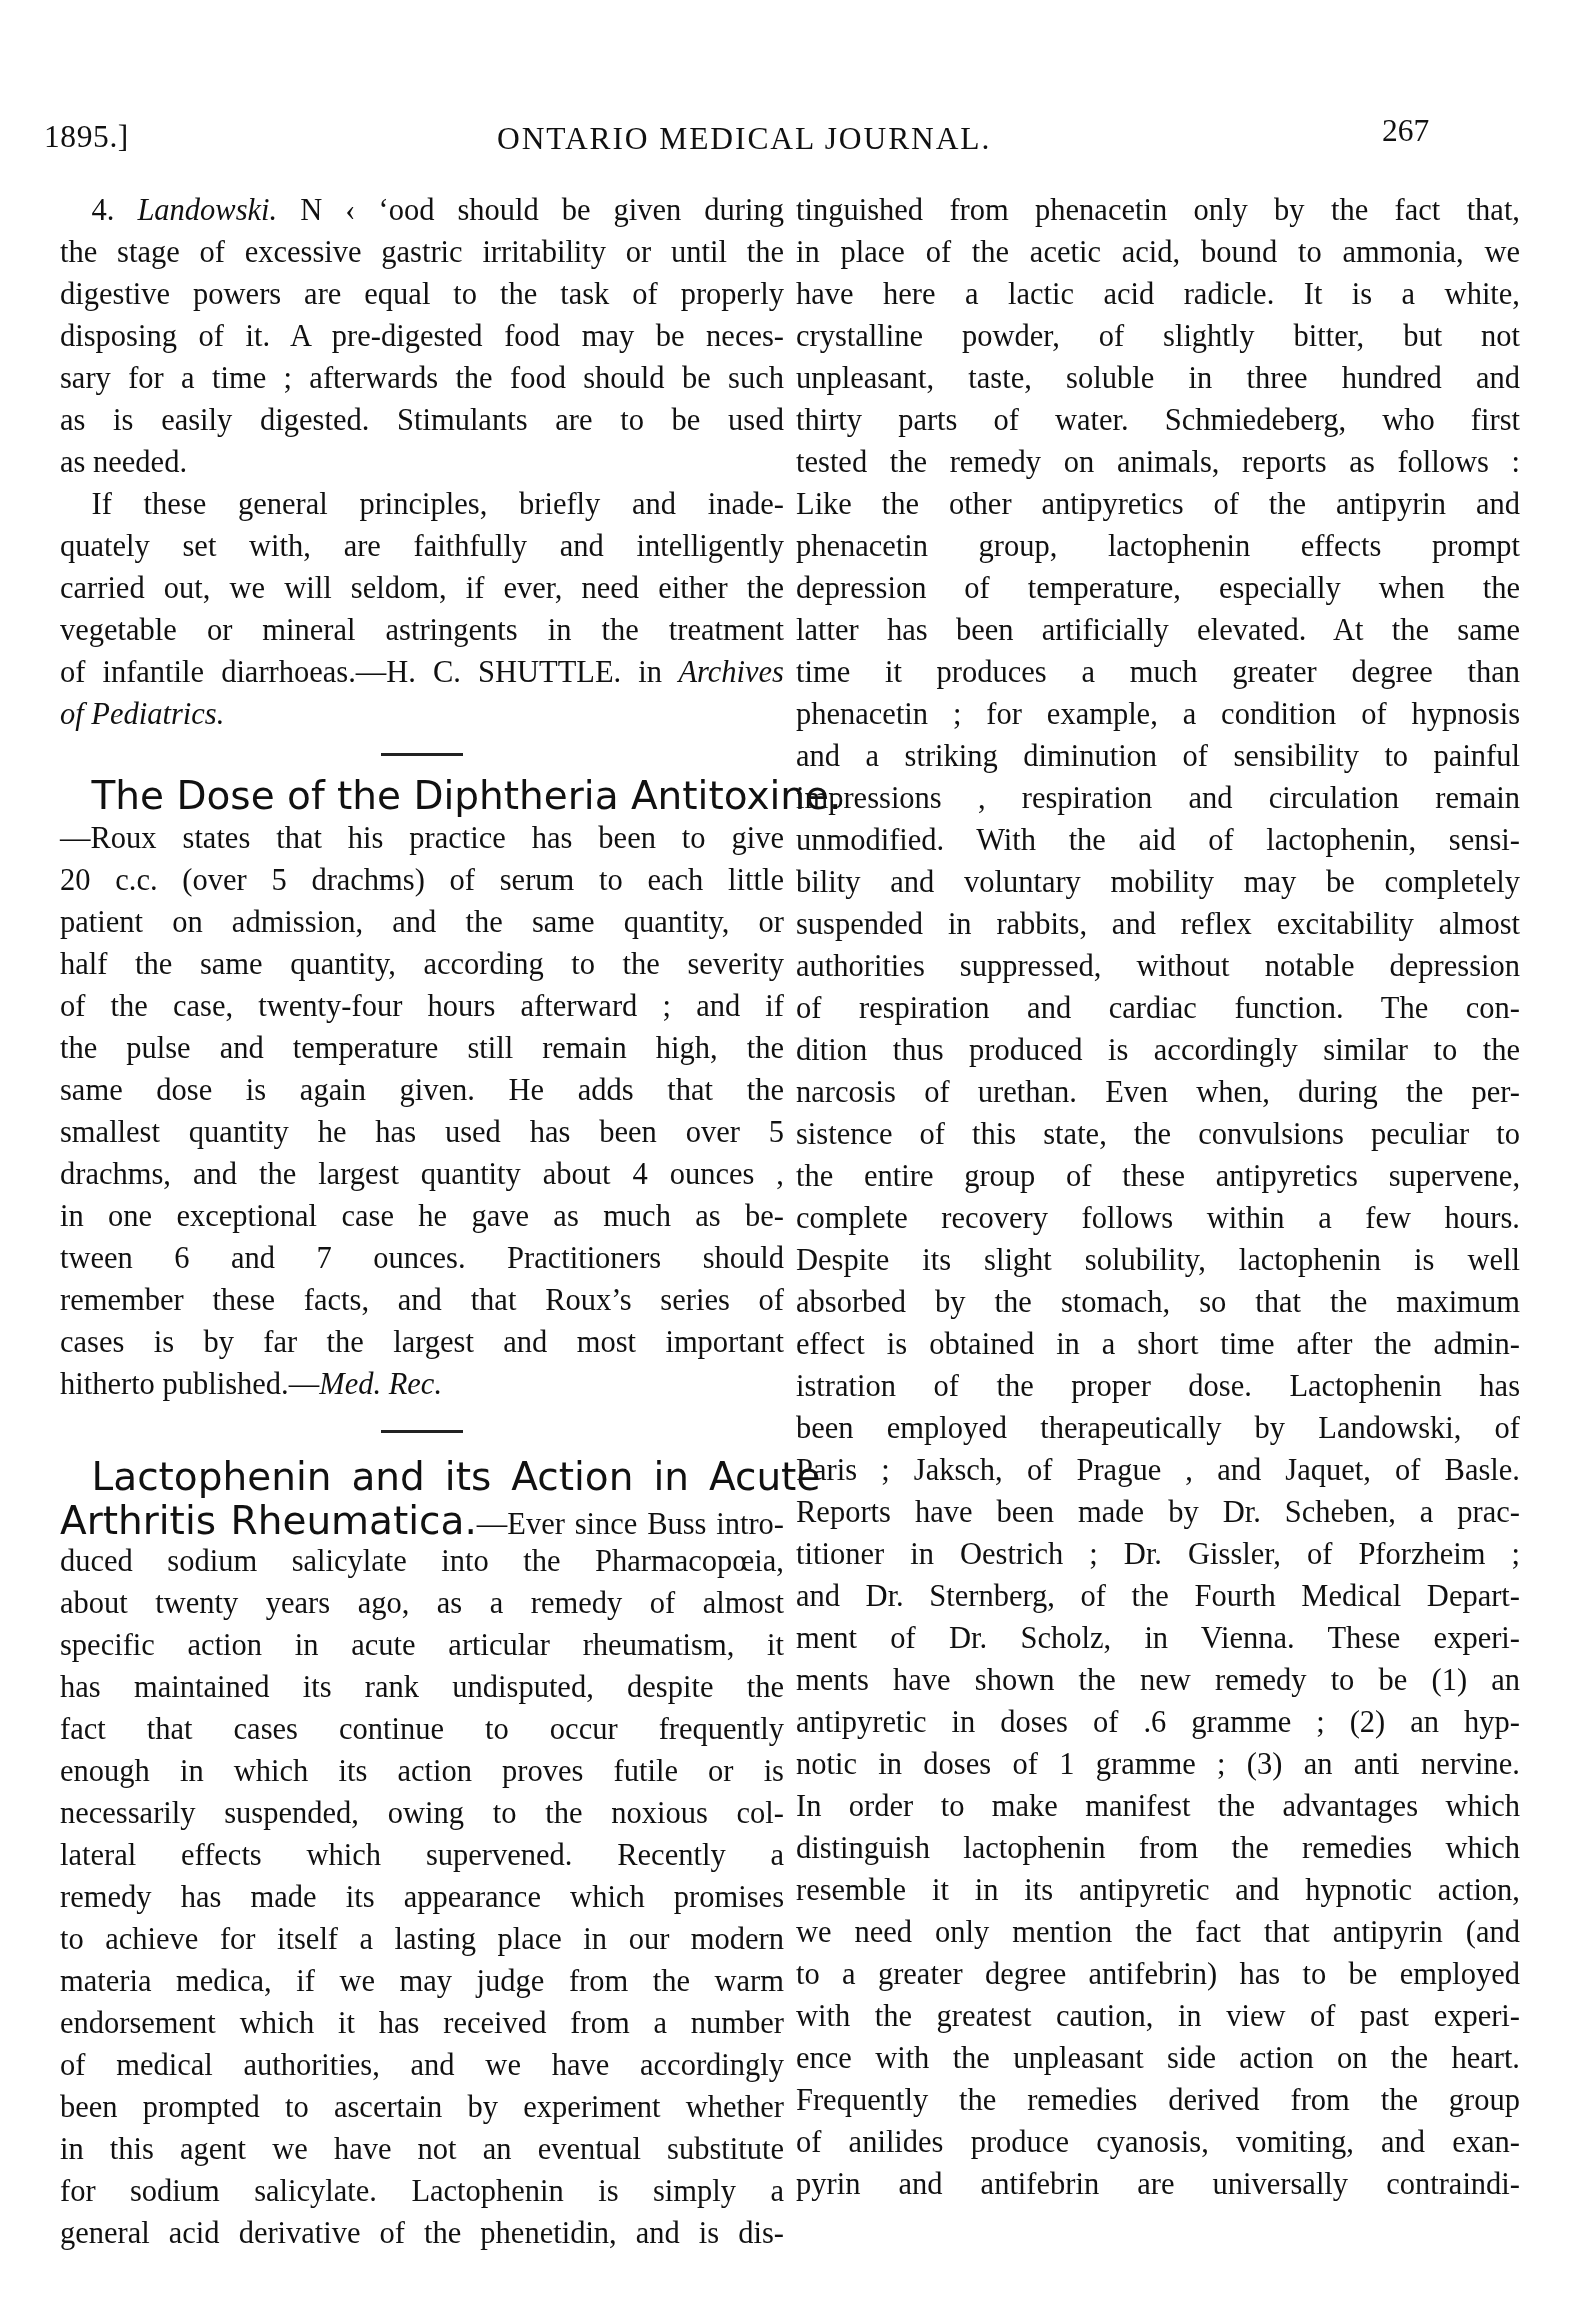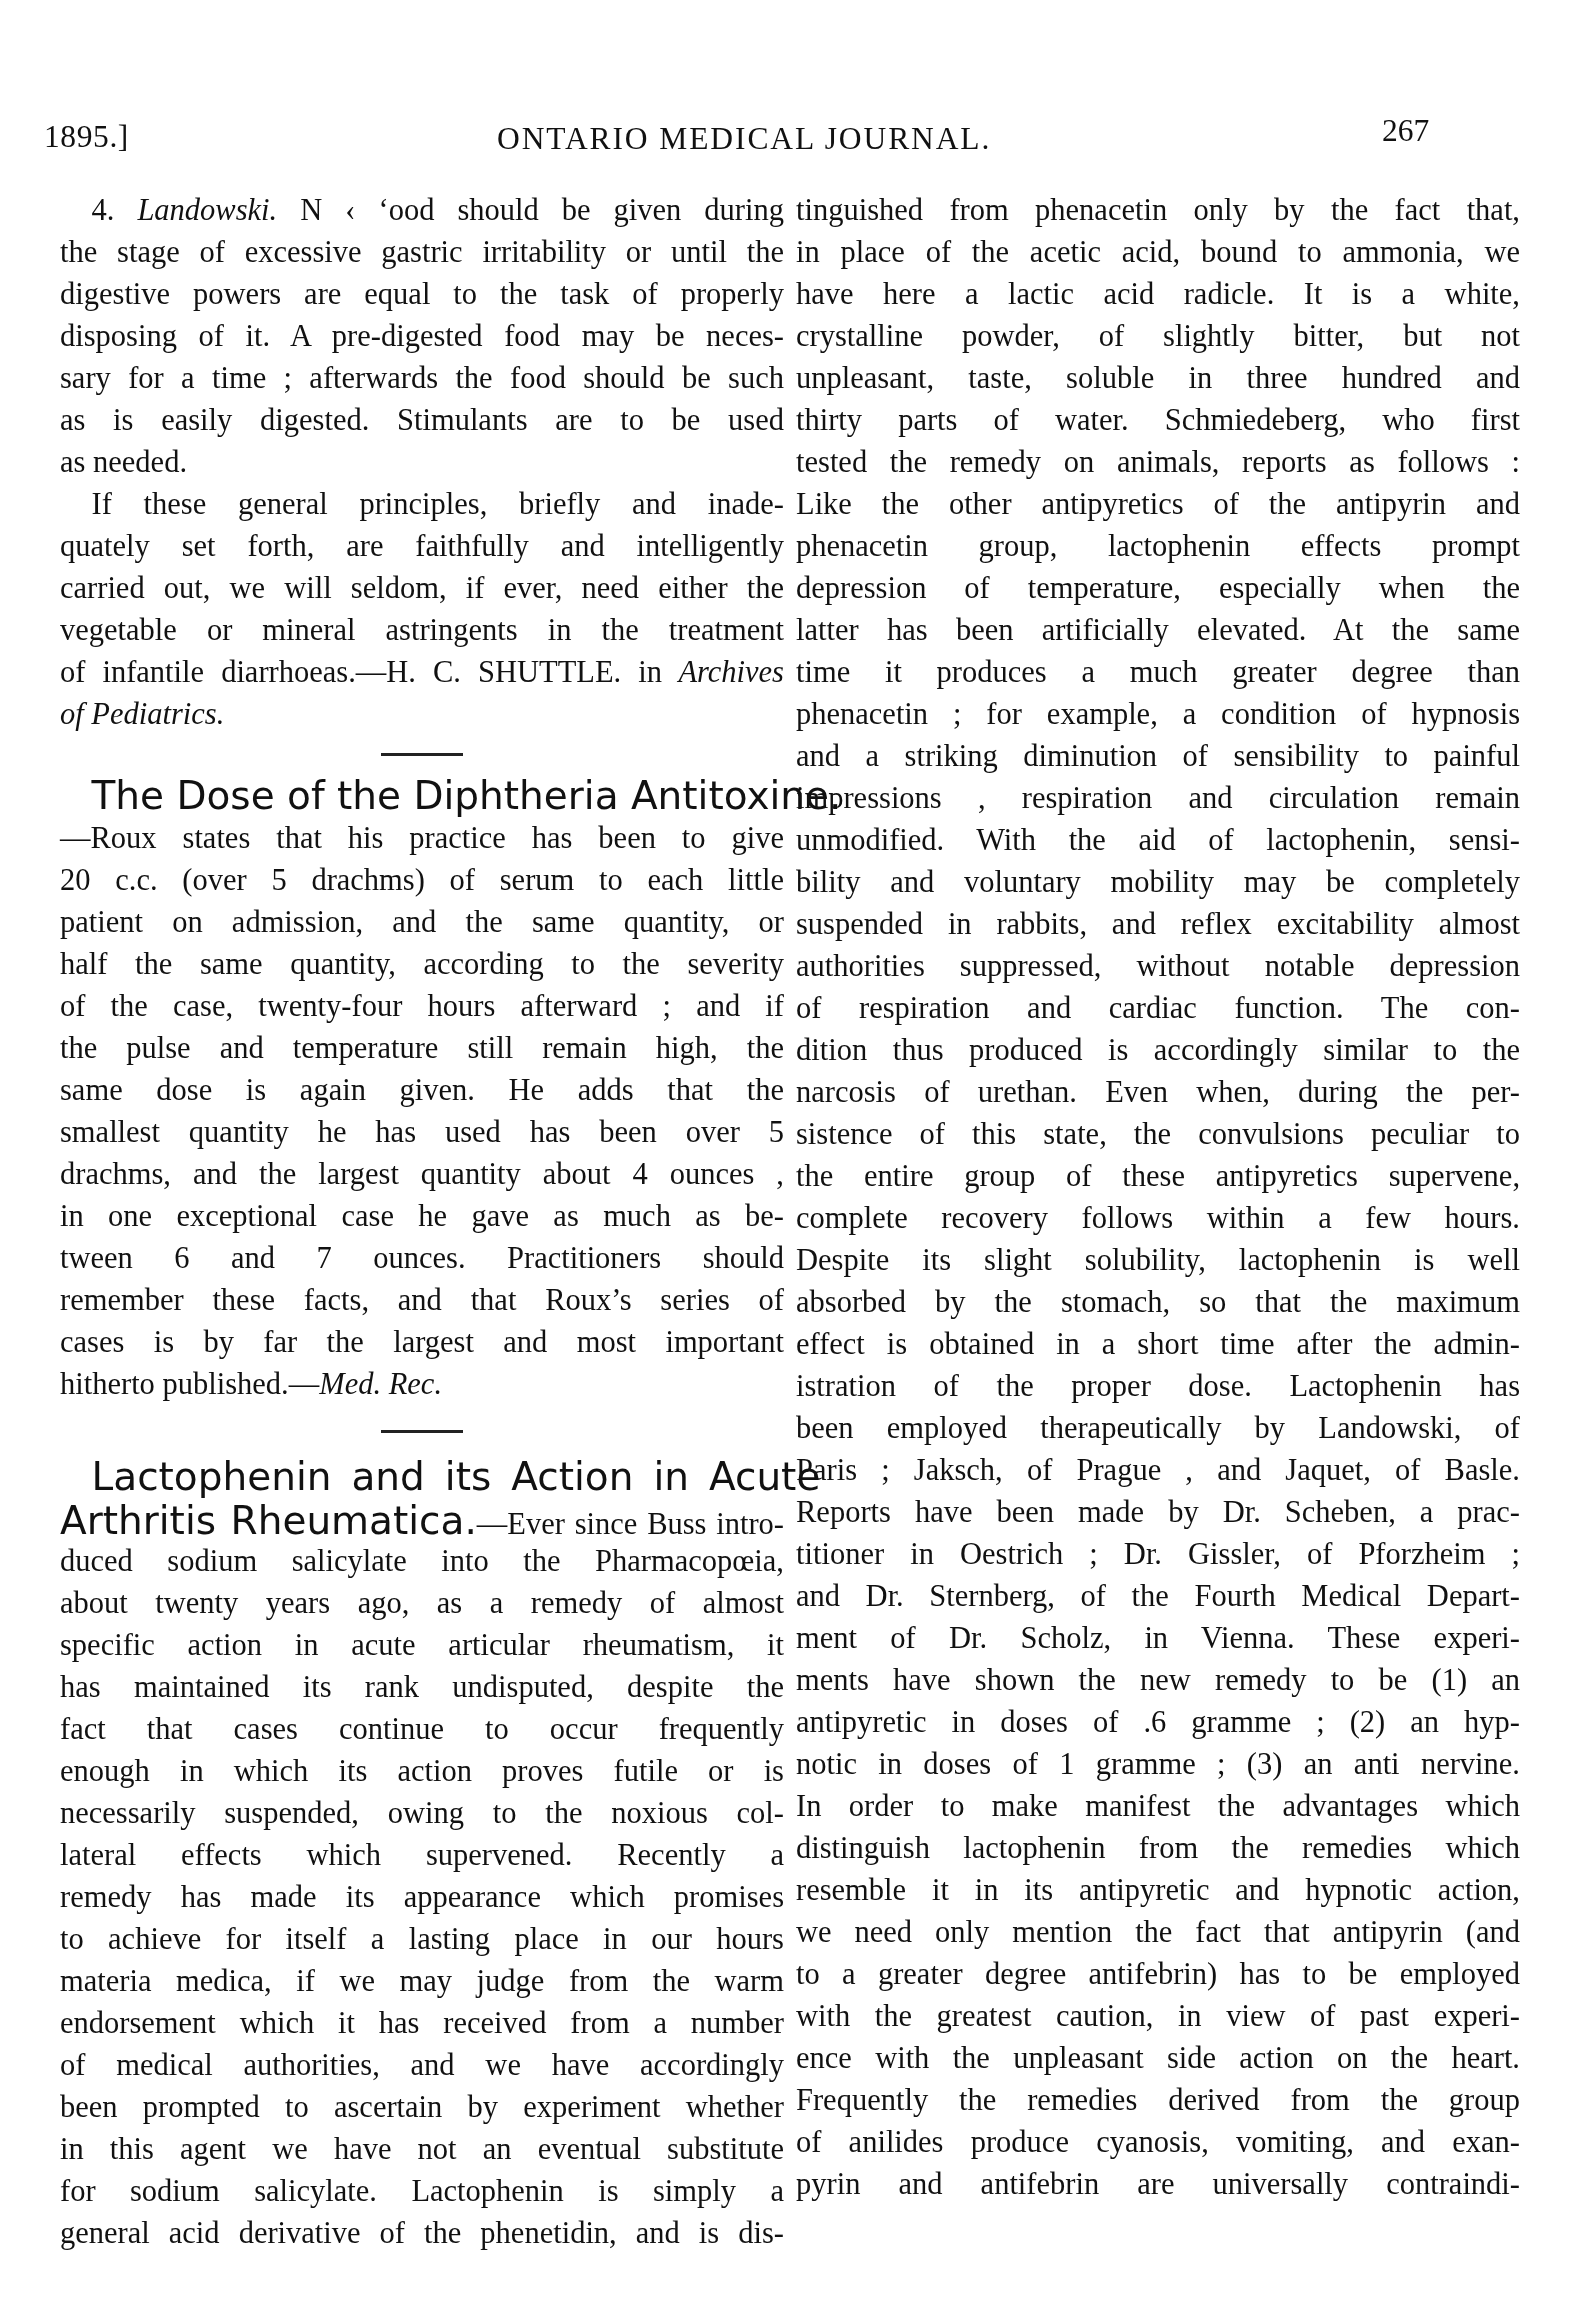--- a/index.html
+++ b/index.html
@@ -38,21 +38,21 @@
       <span class="line" style="padding-left: 31.5px;">4. <em>Landowski.</em> N ‹ ‘ood should be given during</span>
       <span class="line">the stage of excessive gastric irritability or until the</span>
       <span class="line">digestive powers are equal to the task of properly</span>
       <span class="line">disposing of it. A pre-digested food may be neces-</span>
       <span class="line">sary for a time ; afterwards the food should be such</span>
       <span class="line">as is easily digested. Stimulants are to be used</span>
       <span class="line last">as needed.</span>
     </p>
   <p class="body" id="principles">
       <span class="line" style="padding-left: 31.5px;">If these general principles, briefly and inade-</span>
-      <span class="line">quately set forth, are faithfully and intelligently</span>
+      <span class="line">quately set with, are faithfully and intelligently</span>
       <span class="line">carried out, we will seldom, if ever, need either the</span>
       <span class="line">vegetable or mineral astringents in the treatment</span>
       <span class="line">of infantile diarrhoeas.—H. C. SHUTTLE. in<em> Archives</em></span>
       <span class="line last"><em>of Pediatrics.</em></span>
     </p>
   <div class="rule"></div>
 
   <div>
     <div class="heading-line" style="padding-left:31.5px;">
       <span class="heading">The Dose of the Diphtheria Antitoxine.</span>
@@ -87,21 +87,21 @@
     <p class="body" id="article2">
         <span class="line">duced sodium salicylate into the Pharmacopœia,</span>
         <span class="line">about twenty years ago, as a remedy of almost</span>
         <span class="line">specific action in acute articular rheumatism, it</span>
         <span class="line">has maintained its rank undisputed, despite the</span>
         <span class="line">fact that cases continue to occur frequently</span>
         <span class="line">enough in which its action proves futile or is</span>
         <span class="line">necessarily suspended, owing to the noxious col-</span>
         <span class="line">lateral effects which supervened. Recently a</span>
         <span class="line">remedy has made its appearance which promises</span>
-        <span class="line">to achieve for itself a lasting place in our hours</span>
+        <span class="line">to achieve for itself a lasting place in our modern</span>
         <span class="line">materia medica, if we may judge from the warm</span>
         <span class="line">endorsement which it has received from a number</span>
         <span class="line">of medical authorities, and we have accordingly</span>
         <span class="line">been prompted to ascertain by experiment whether</span>
         <span class="line">in this agent we have not an eventual substitute</span>
         <span class="line">for sodium salicylate. Lactophenin is simply a</span>
         <span class="line">general acid derivative of the phenetidin, and is dis-</span>
       </p>
   </div>
 </div>

